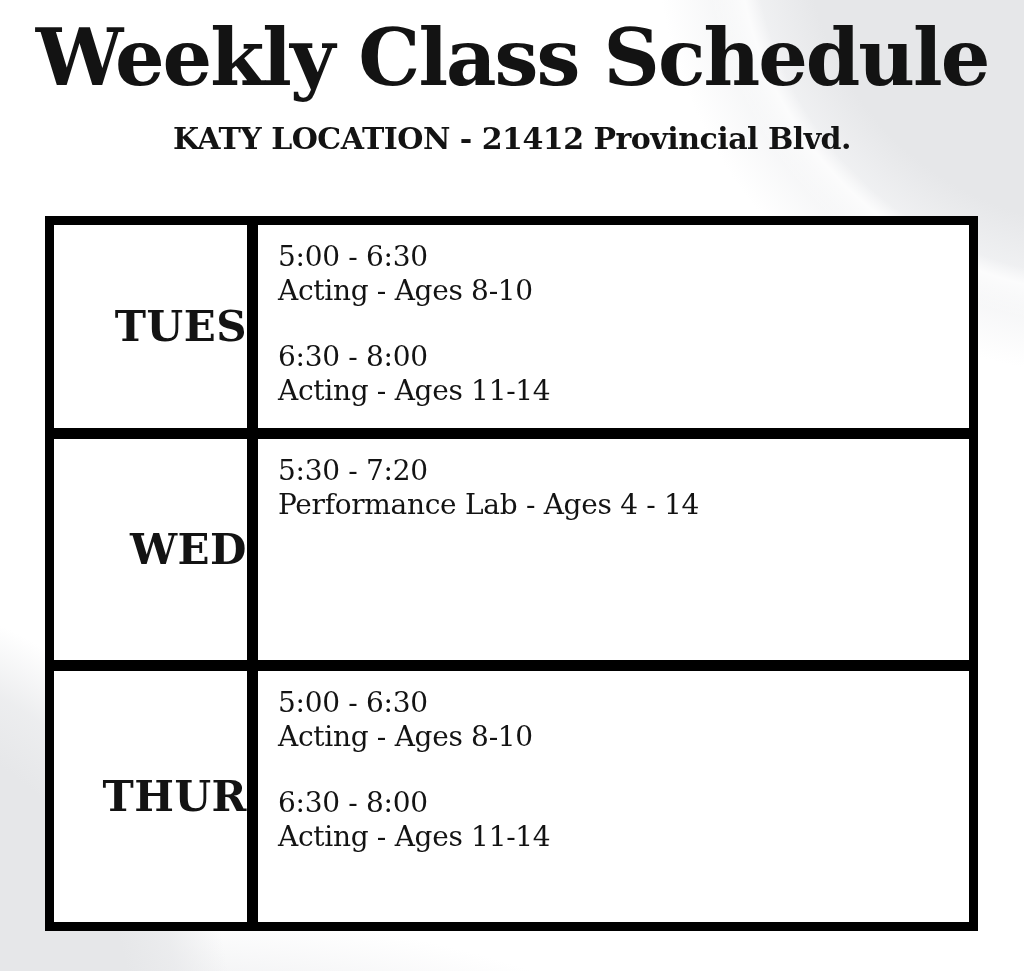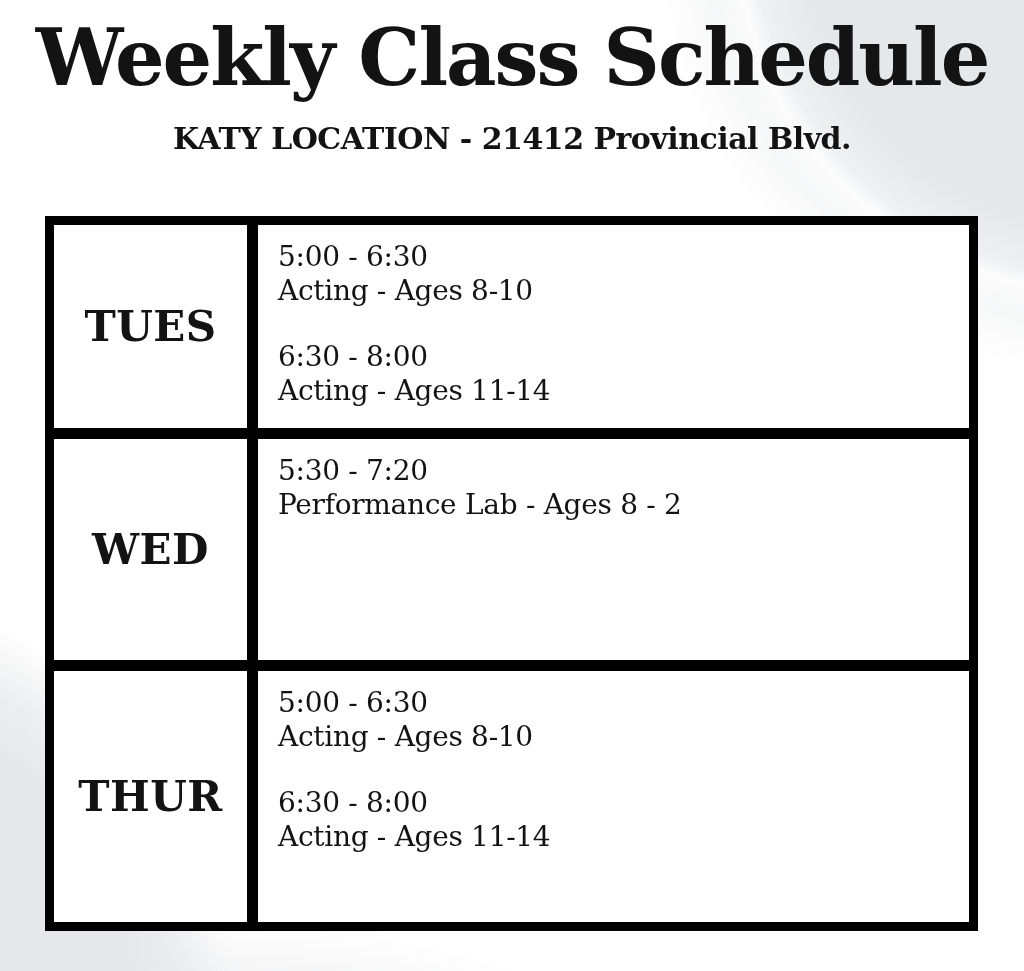--- a/index.html
+++ b/index.html
@@ -82,21 +82,21 @@
     grid-template-rows: 203px 221px 1fr;
     gap: 11px;
   }
   .cell {
     background: #ffffff;
     box-sizing: border-box;
   }
   .day-cell {
     display: flex;
     align-items: center;
-    justify-content: center;
+    justify-content: flex-end;
   }
   .day-label {
     font-size: 42px;
     font-weight: 700;
     letter-spacing: 0.5px;
   }
   .sessions-cell {
     padding: 15px 20px 10px 20px;
   }
   .session .time,
@@ -136,21 +136,21 @@
       <div class="class">Acting - Ages 11-14</div>
     </div>
   </div>
 
   <div class="cell day-cell">
     <span class="day-label">WED</span>
   </div>
   <div class="cell sessions-cell">
     <div class="session">
       <div class="time">5:30 - 7:20</div>
-      <div class="class">Performance Lab - Ages 8 - 2</div>
+      <div class="class">Performance Lab - Ages 4 - 14</div>
     </div>
   </div>
 
   <div class="cell day-cell">
     <span class="day-label">THUR</span>
   </div>
   <div class="cell sessions-cell">
     <div class="session">
       <div class="time">5:00 - 6:30</div>
       <div class="class">Acting - Ages 8-10</div>

